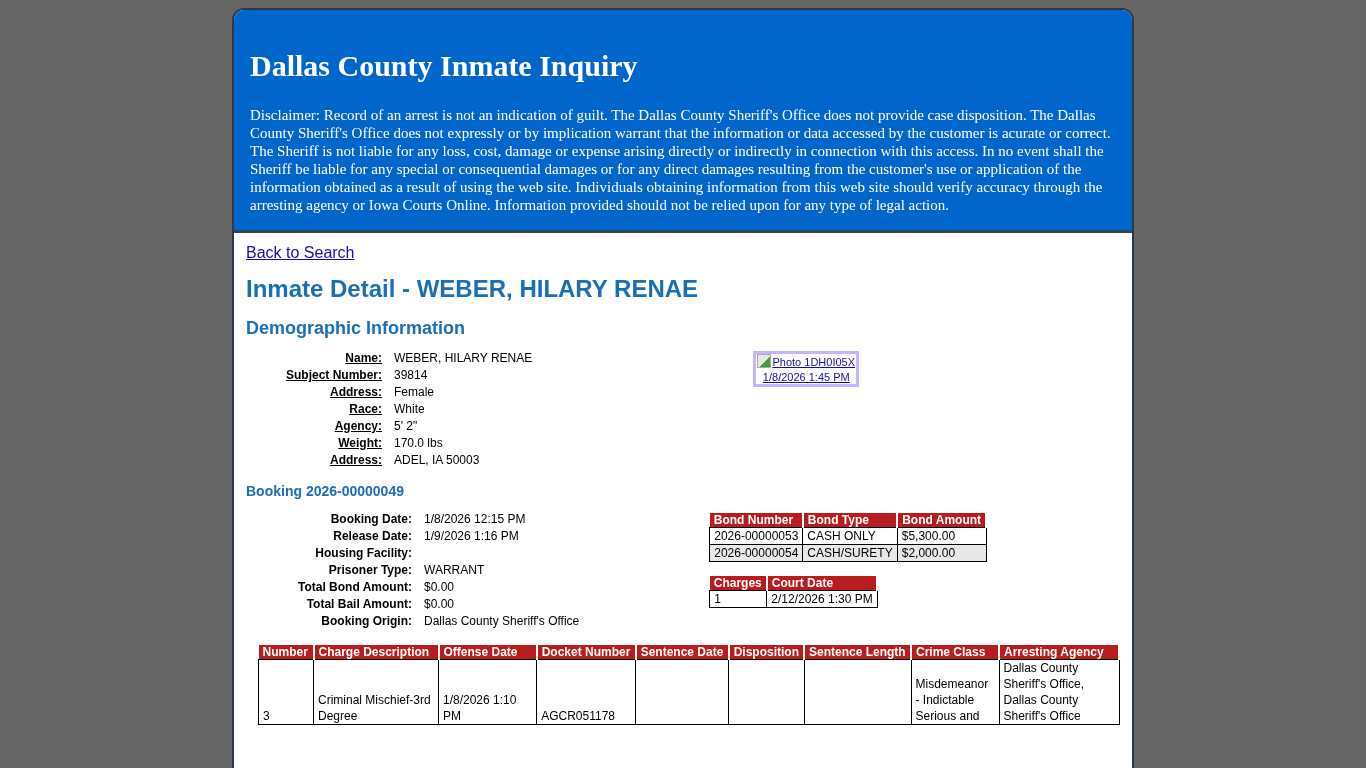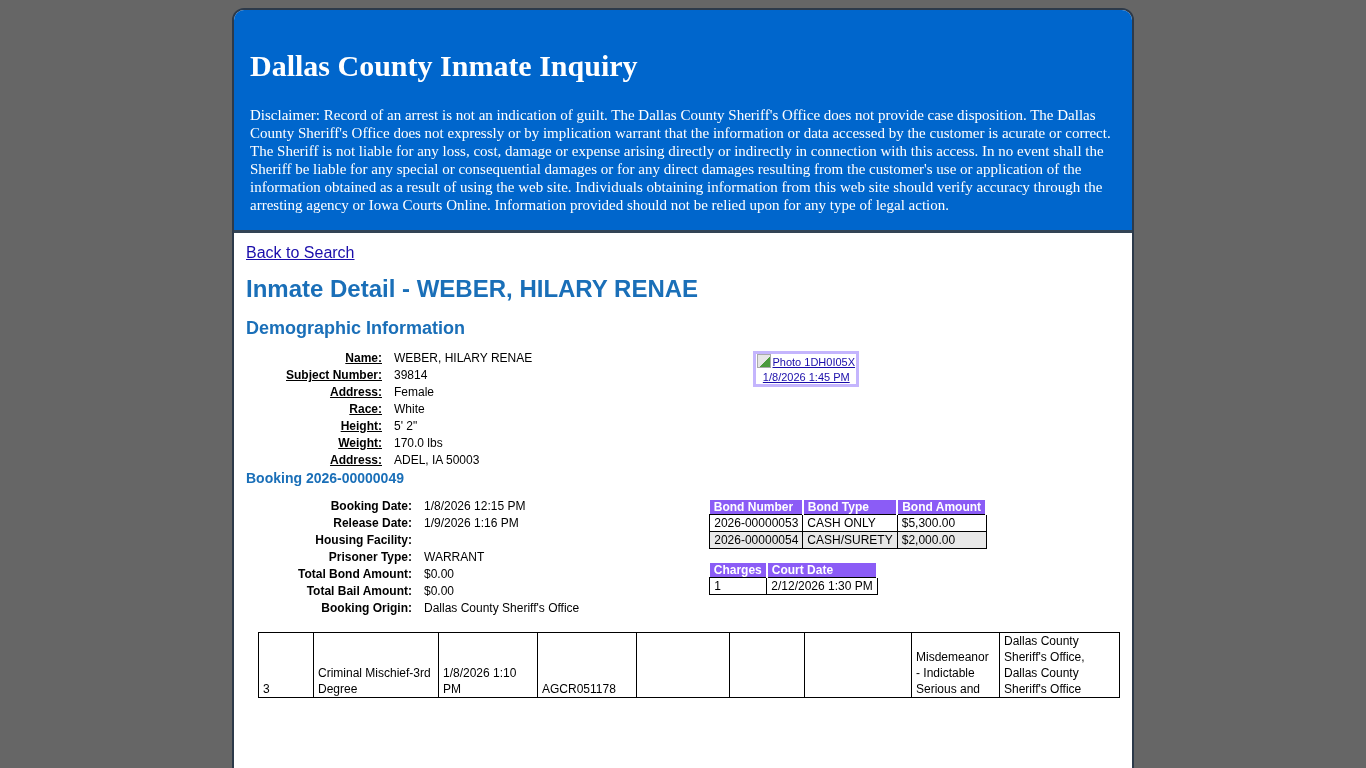--- a/index.html
+++ b/index.html
@@ -58,21 +58,21 @@
     }
     h3.section {
       color: #1a6fb8;
       font-size: 18px;
       margin: 12px 0 0 0;
       line-height: 24px;
     }
     h4.sub {
       color: #1a6fb8;
       font-size: 14px;
-      margin: 0 0 0 0;
+      margin: 13px 0 0 0;
       line-height: 18px;
     }
     .row { display: flex; }
     table.kv { border-collapse: collapse; }
     table.kv td { padding: 0; line-height: 17px; font-size: 12px; }
     table.kv td.k { text-align: right; font-weight: bold; padding-right: 12px; }
     .demo-kv { margin-top: 10px; margin-left: 0; }
     .demo-kv td.k { width: 136px; text-decoration: underline; }
     .booking-kv { margin-top: 11px; }
     .booking-kv td.k { width: 166px; }
@@ -93,21 +93,21 @@
       vertical-align: -2px;
       background: linear-gradient(135deg, #e6e6e6 55%, #4b9a3c 56%);
       border: 1px solid #aaa;
       margin-right: 1px;
     }
     table.grid {
       border-collapse: collapse;
       font-size: 12px;
     }
     table.grid th {
-      background: #8b5cf6;
+      background: #b91c1c;
       color: #fff;
       text-align: left;
       padding: 0 4px;
       line-height: 14px;
       font-weight: bold;
       border-right: 2px solid #fff;
     }
     table.grid td {
       border: 1px solid #000;
       padding: 0 4px;
@@ -149,21 +149,21 @@
             </tr>
         <tr>
               <td class="k">Address:</td>
               <td>Female</td>
             </tr>
         <tr>
               <td class="k">Race:</td>
               <td>White</td>
             </tr>
         <tr>
-              <td class="k">Height:</td>
+              <td class="k">Agency:</td>
               <td>5' 2"</td>
             </tr>
         <tr>
               <td class="k">Weight:</td>
               <td>170.0 lbs</td>
             </tr>
         <tr>
               <td class="k">Address:</td>
               <td>ADEL, IA 50003</td>
             </tr>
@@ -243,20 +243,31 @@
             <td style="width:47px">1</td>
             <td>2/12/2026 1:30 PM</td>
           </tr>
         </tbody>
           </table>
       </div>
     </div>
 
     <table class="grid charge-table">
       <tbody>
+          <tr>
+        <th>Number</th>
+        <th>Charge Description</th>
+        <th>Offense Date</th>
+        <th>Docket Number</th>
+        <th>Sentence Date</th>
+        <th>Disposition</th>
+        <th>Sentence Length</th>
+        <th>Crime Class</th>
+        <th>Arresting Agency</th>
+      </tr>
       <tr style="vertical-align:bottom">
         <td style="width:46px;vertical-align:bottom">3</td>
         <td style="width:116px;vertical-align:bottom">Criminal Mischief-3rd Degree</td>
         <td style="vertical-align:bottom">1/8/2026 1:10 PM</td>
         <td style="width:90px;vertical-align:bottom">AGCR051178</td>
         <td style="width:84px"></td>
         <td style="width:66px"></td>
         <td style="width:98px"></td>
         <td style="width:79px;vertical-align:bottom">Misdemeanor - Indictable Serious and</td>
         <td style="width:111px;vertical-align:top">Dallas County Sheriff's Office, Dallas County Sheriff's Office</td>

